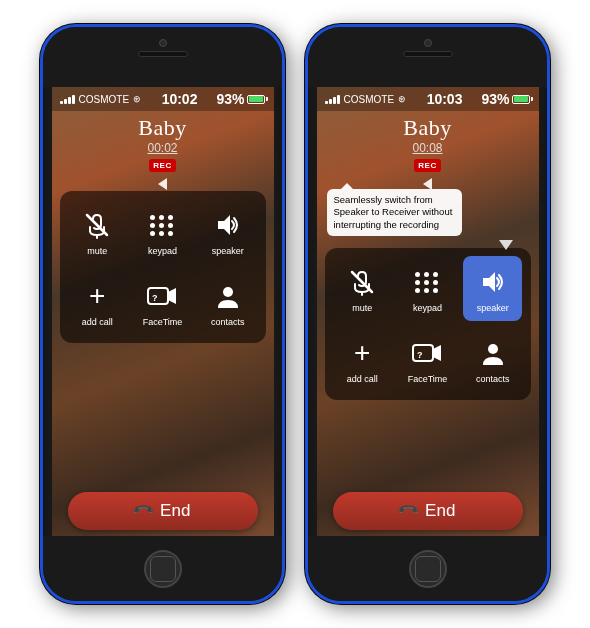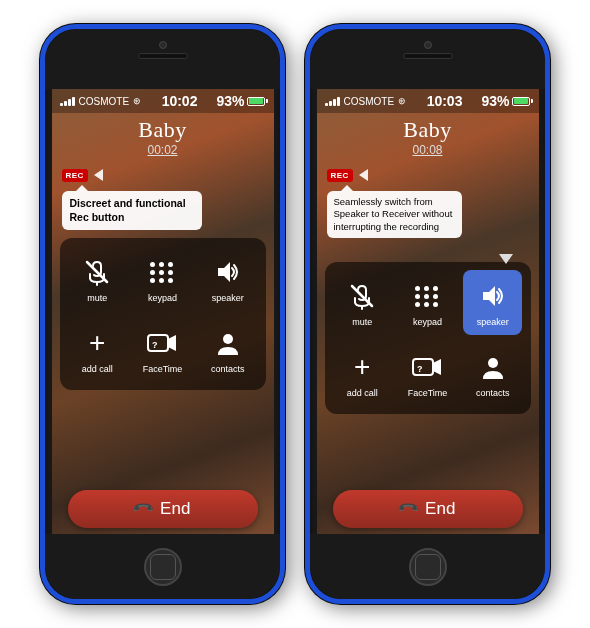--- a/index.html
+++ b/index.html
@@ -18,21 +18,21 @@
       display: flex;
       flex-direction: column;
       align-items: center;
     }
 
     .phone {
       width: 245px;
       height: 580px;
       background: #1a1a1a;
       border-radius: 36px;
-      border: 5px solid #1d4ed8;
+      border: 3px solid #1d4ed8;
       box-shadow: 0 0 0 1px #0a0a0a, inset 0 0 10px rgba(0,0,0,0.5), 4px 4px 20px rgba(0,0,0,0.5);
       position: relative;
       display: flex;
       flex-direction: column;
       align-items: center;
       overflow: hidden;
     }
 
     
     .phone-top {
@@ -199,20 +199,21 @@
     }
 
     .rec-area {
       position: relative;
       z-index: 5;
       display: flex;
       align-items: center;
       padding: 0 10px;
       gap: 6px;
       height: 28px;
+      flex-direction: column;
     }
 
     .rec-badge {
       background: #cc0000;
       color: #fff;
       font-size: 8px;
       font-weight: bold;
       padding: 2px 4px;
       border-radius: 3px;
       letter-spacing: 0.5px;
@@ -256,21 +257,21 @@
       background: rgba(255,255,255,0.95);
       border-radius: 6px;
       padding: 5px 7px;
       font-size: 9.5px;
       color: #000;
       font-weight: 500;
       line-height: 1.3;
       max-width: 135px;
       position: relative;
       z-index: 5;
-      margin: 2px 10px 20px 10px;
+      margin: 2px 10px 8px 10px;
     }
 
     .tooltip-bubble2::before {
       content: '';
       position: absolute;
       top: -6px;
       left: 14px;
       border-left: 6px solid transparent;
       border-right: 6px solid transparent;
       border-bottom: 6px solid rgba(255,255,255,0.95);
@@ -428,23 +429,20 @@
       <div class="call-header">
         <div class="call-name">Baby</div>
         <div class="call-duration">00:02</div>
       </div>
 
       <div class="rec-area">
         <span class="rec-badge">REC</span>
         <div class="rec-arrow"></div>
       </div>
 
-      <div class="tooltip-bubble">
-        <span>Discreet and functional Rec button</span>
-      </div>
 
       <div class="call-buttons">
 
         <div class="call-btn">
           <div class="call-btn-icon">
             <svg width="28" height="28" viewBox="0 0 28 28">
               <line x1="4" y1="4" x2="24" y2="24" stroke="white" stroke-width="2.5" stroke-linecap="round"></line>
               <path d="M10 8 Q10 4 14 4 Q18 4 18 8 L18 14 Q18 18 14 18 Q12 18 11 17" fill="none" stroke="white" stroke-width="2" stroke-linecap="round"></path>
               <line x1="7" y1="16" x2="7" y2="20" stroke="white" stroke-width="2" stroke-linecap="round"></line>
               <path d="M7 20 Q7 24 14 24 Q21 24 21 20 L21 16" fill="none" stroke="white" stroke-width="2" stroke-linecap="round"></path>

